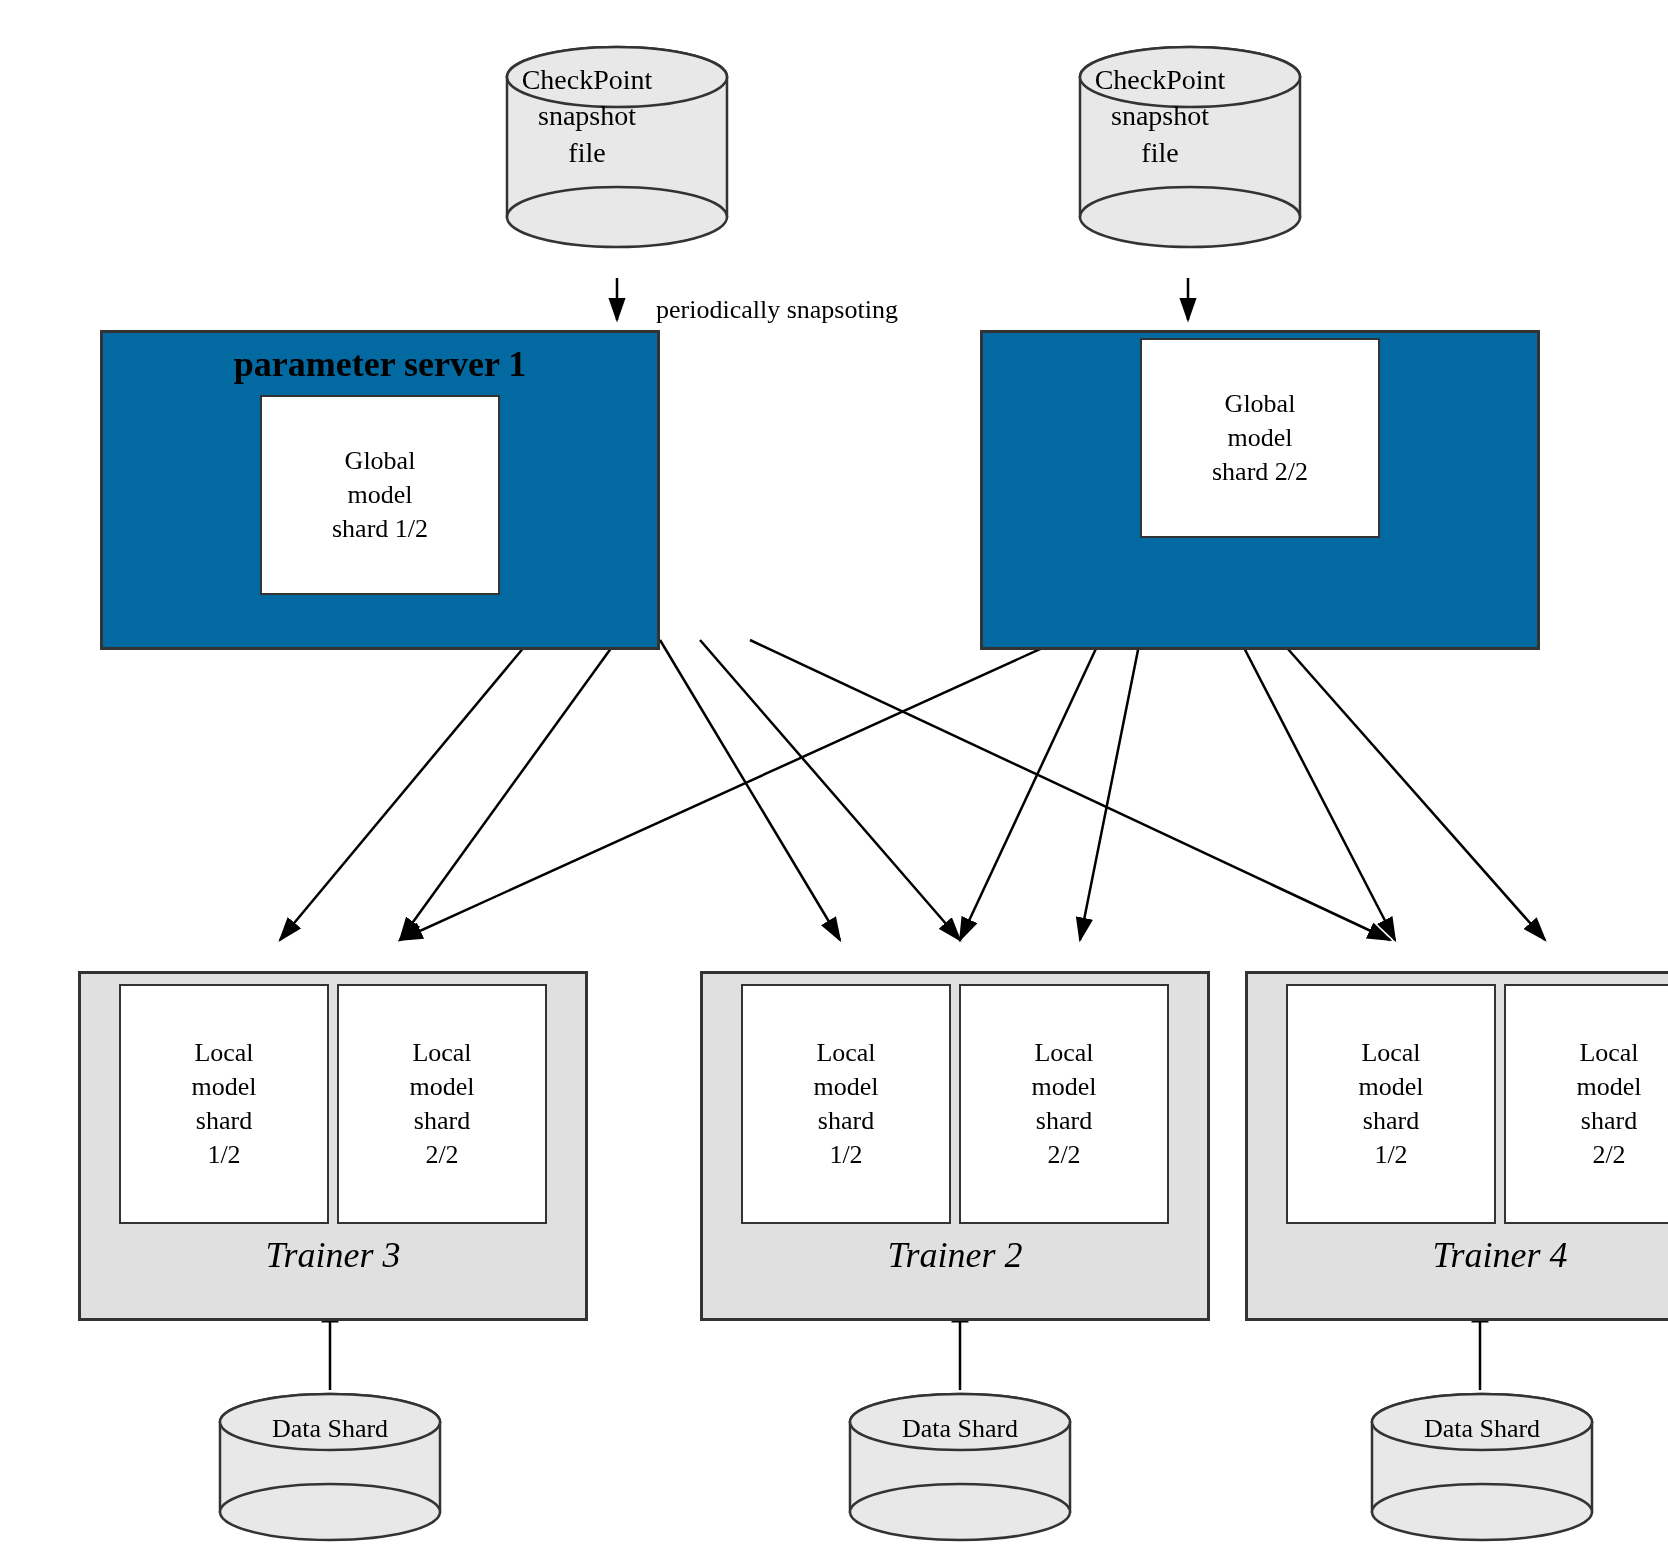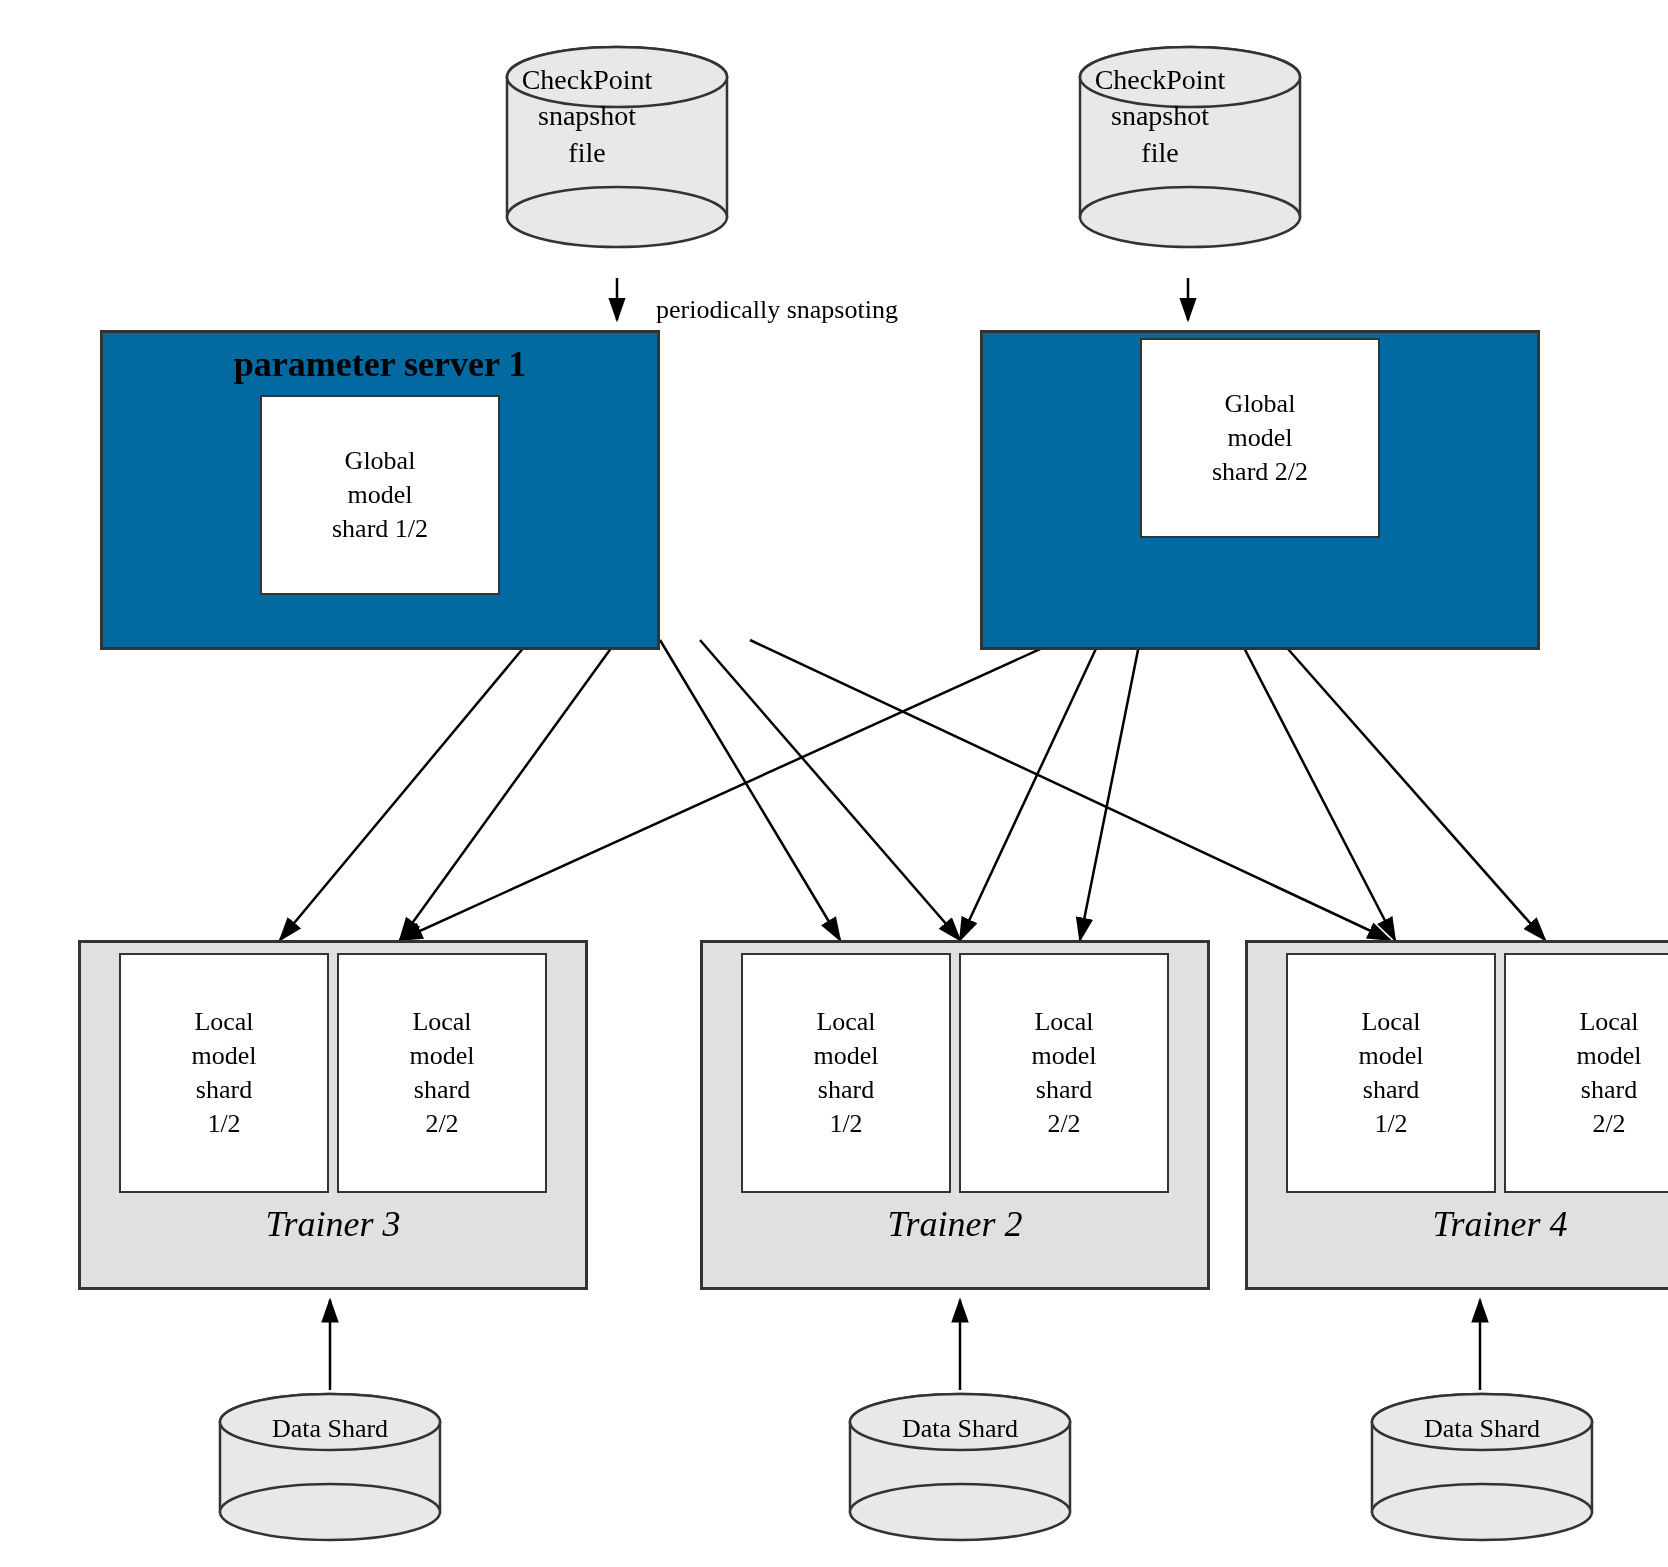--- a/index.html
+++ b/index.html
@@ -66,20 +66,21 @@
       color: #000;
     }
 
     .trainer-box {
       position: absolute;
       background: #e0e0e0;
       border: 3px solid #333;
       display: flex;
       flex-direction: column;
       align-items: center;
+      margin-top: 31px;
     }
 
     .trainer-title {
       font-size: 36px;
       font-style: italic;
       text-align: center;
       padding: 5px 10px 8px;
       color: #000;
     }
 

